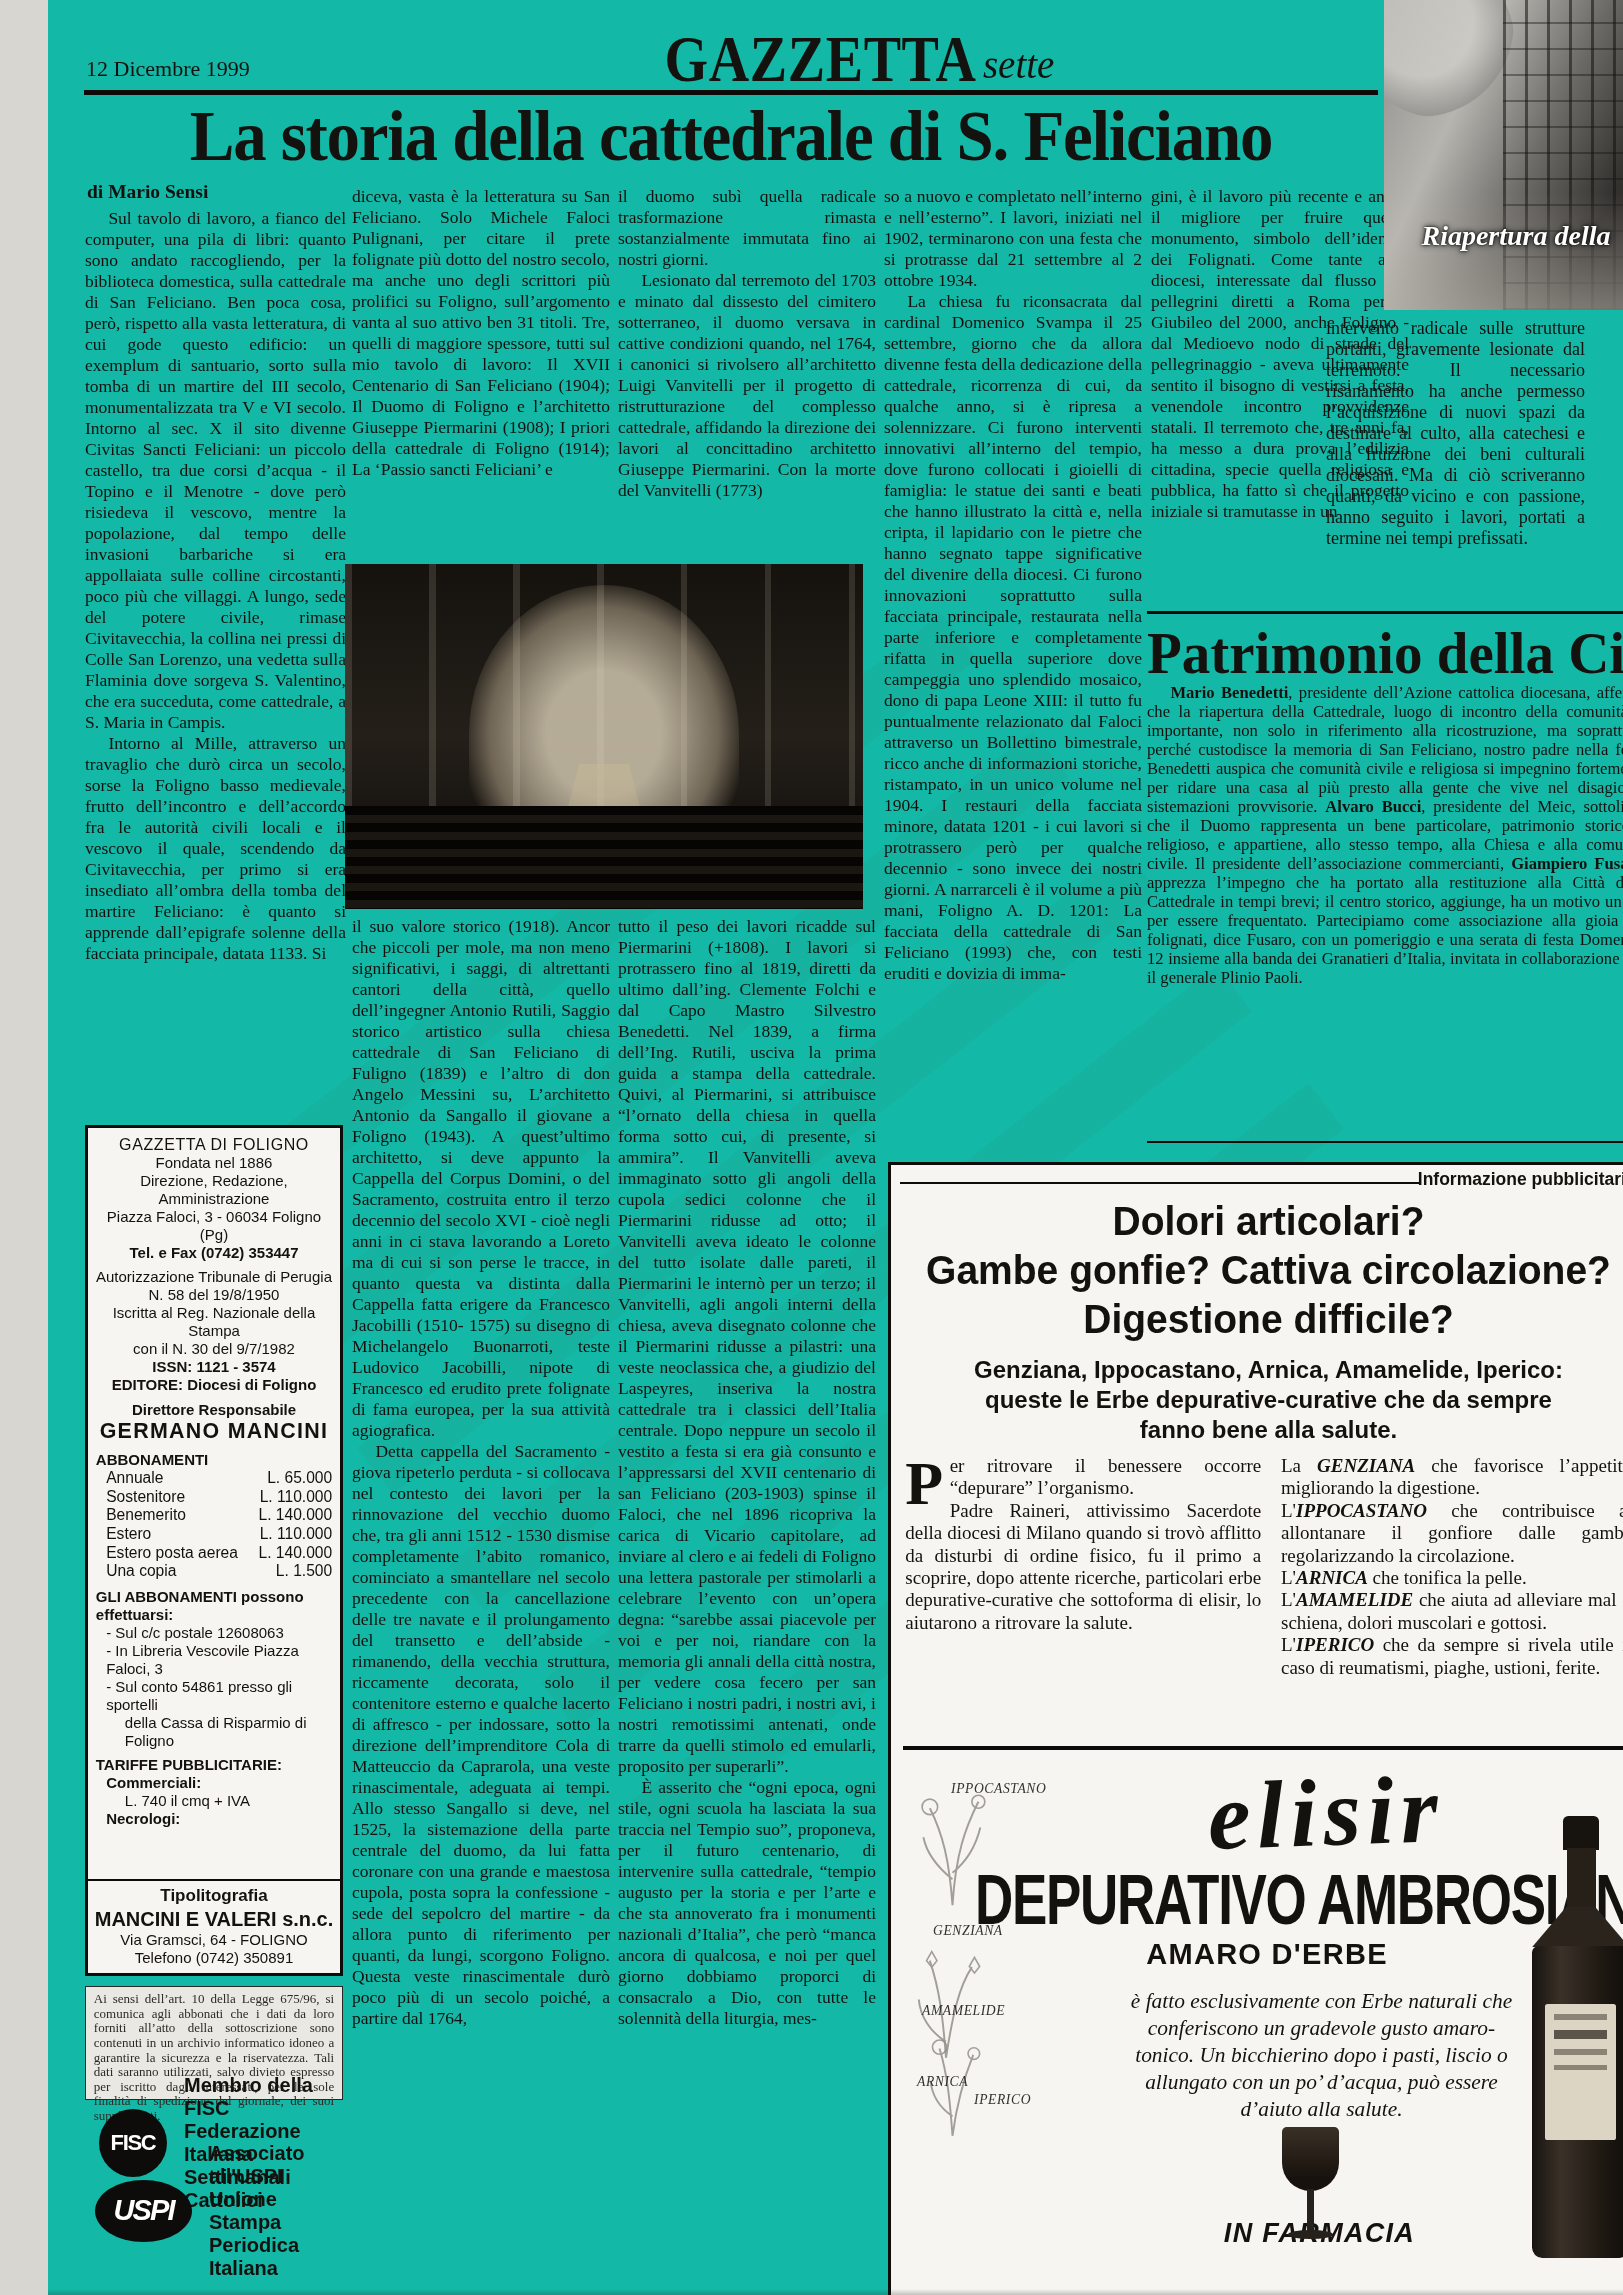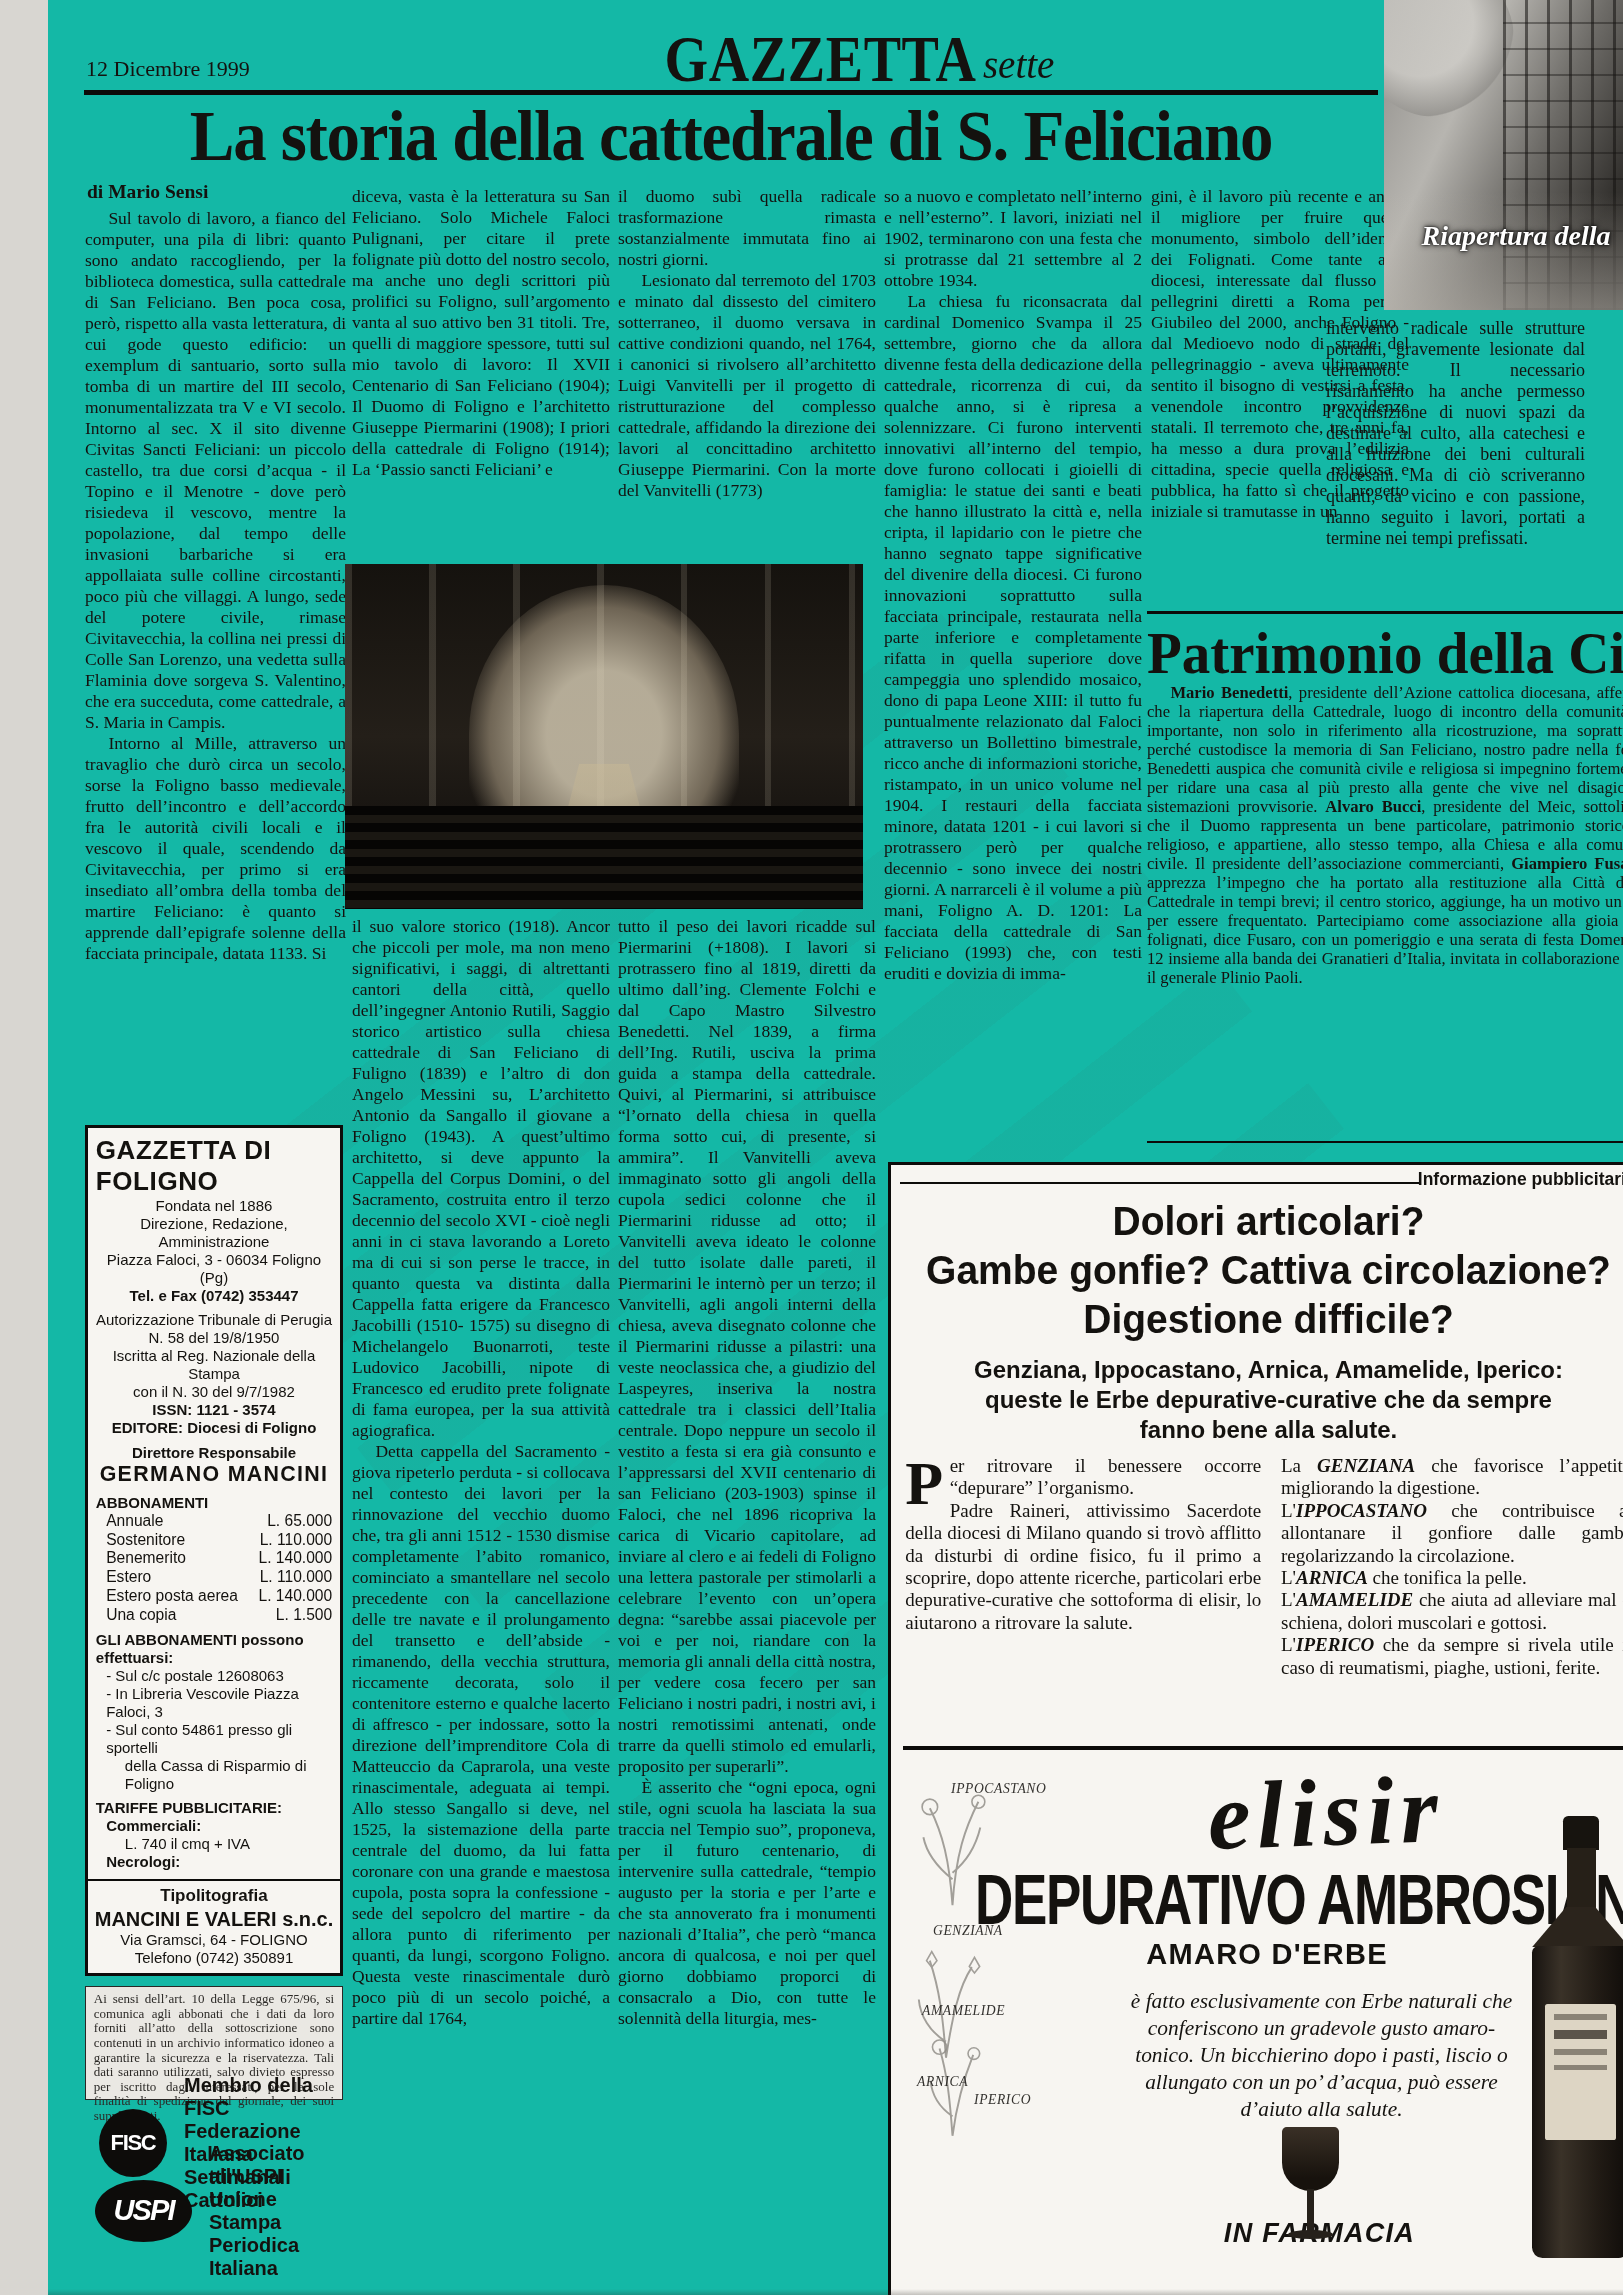--- a/index.html
+++ b/index.html
@@ -60,21 +60,21 @@
              white-space:nowrap;transform:scaleY(1.05);transform-origin:top;}
   .pat-body{left:1099px;top:683px;width:501px;height:455px;font-size:16.6px;line-height:19px;text-align:justify;}
   .pat-body .b{font-weight:bold;}
   .pat-body p{margin:0;text-indent:23.4px;}
   .pat-rule2{left:1099px;top:1141px;width:501px;height:1.9px;background:#0c0b09;}
   .infobox{left:37px;top:1125px;width:258px;height:851px;border:3.2px solid #0d0c0a;background:#f7f5f1;
            box-sizing:border-box;display:flex;flex-direction:column;font-family:"Liberation Sans",sans-serif;
            font-size:15px;line-height:1.2;}
   .infobox .main{flex:1;padding:6.5px 7.8px 2.6px 7.8px;overflow:hidden;}
   .infobox .tipo{border-top:2.6px solid #0d0c0a;padding:5.2px 6.5px 6.5px;text-align:center;}
-  .ib-title{text-align:left;font-weight:bold;font-size:26px;letter-spacing:0.6px;}
+  .ib-title{text-align:center;font-weight:normal;font-size:16px;letter-spacing:0.6px;}
   .ib-c{text-align:center;}
   .ib-b{font-weight:bold;}
   .ib-gap{height:6.5px;}
   .ib-dirname{text-align:center;font-weight:bold;font-size:21.4px;letter-spacing:1.3px;}
   .rate{display:flex;justify-content:space-between;padding-left:10.4px;font-size:15.6px;}
   .ib-left{text-align:left;}
   .ib-ind{padding-left:10.4px;}
   .ib-ind2{padding-left:29px;}
   .tipo .t1{font-weight:bold;font-size:17px;}
   .tipo .t2{font-weight:bold;font-size:20px;}

